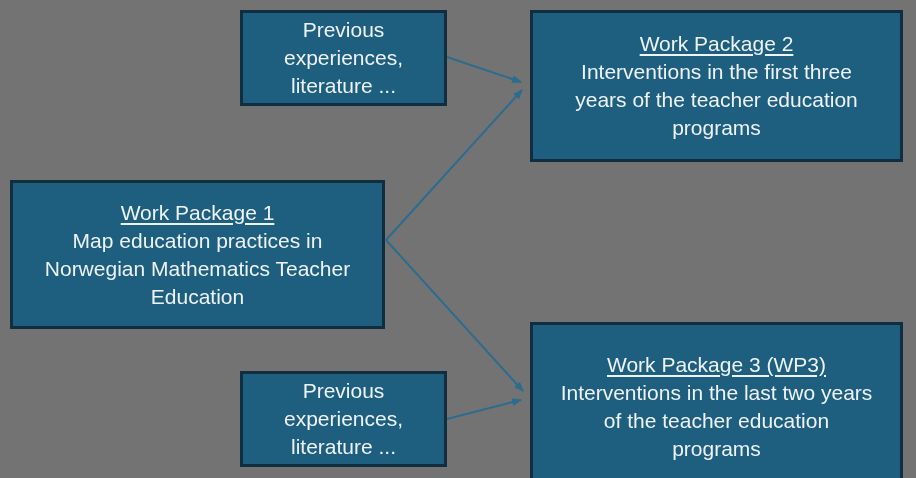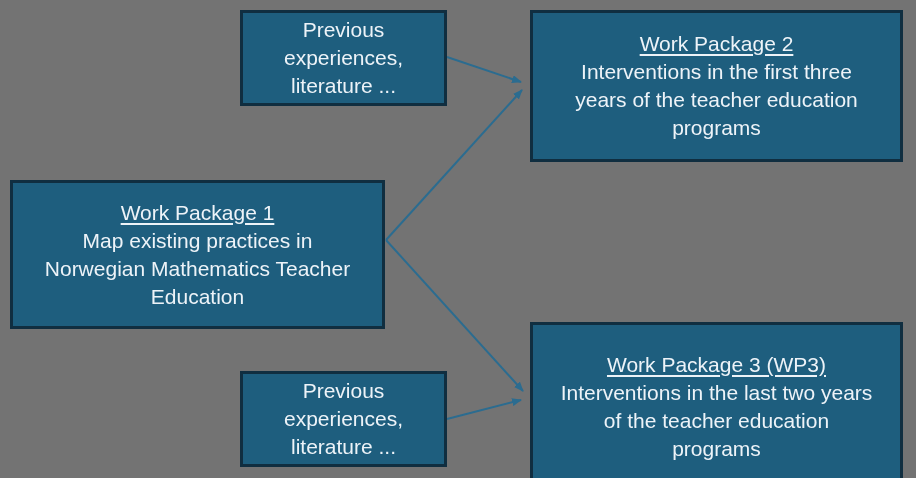--- a/index.html
+++ b/index.html
@@ -78,21 +78,21 @@
 
   <div class="box box-wp2">
     <div class="box-title">Work Package 2</div>
     <div class="box-body">Interventions in the first three
 years of the teacher education
 programs</div>
   </div>
 
   <div class="box box-wp1">
     <div class="box-title">Work Package 1</div>
-    <div class="box-body">Map existing practices in
+    <div class="box-body">Map education practices in
 Norwegian Mathematics Teacher
 Education</div>
   </div>
 
   <div class="box box-previous-bottom">
     <div class="box-body">Previous
 experiences,
 literature ...</div>
   </div>
 

